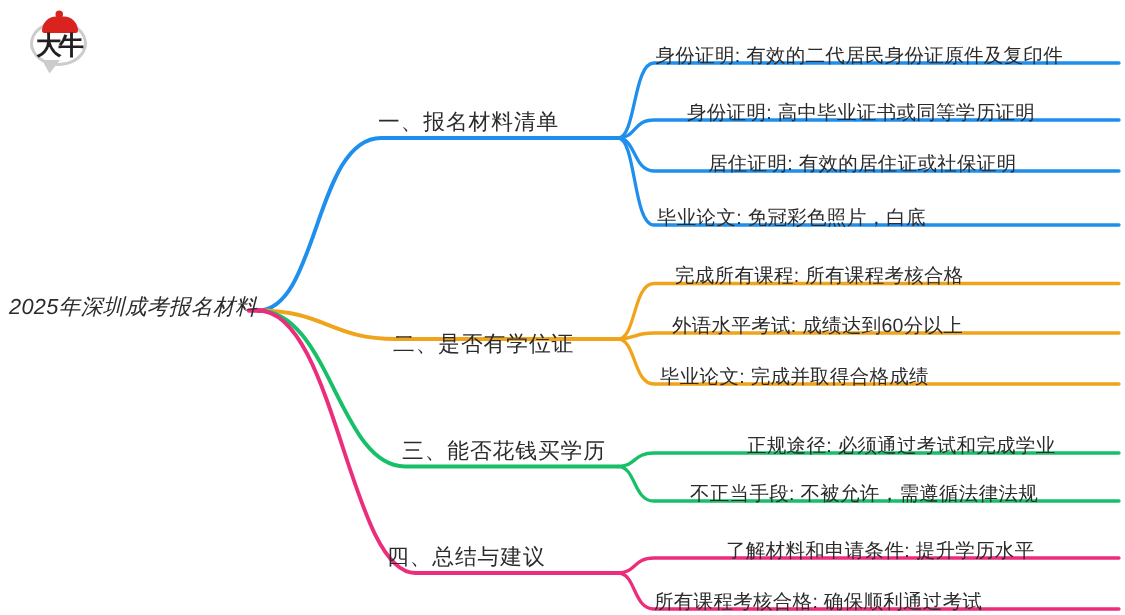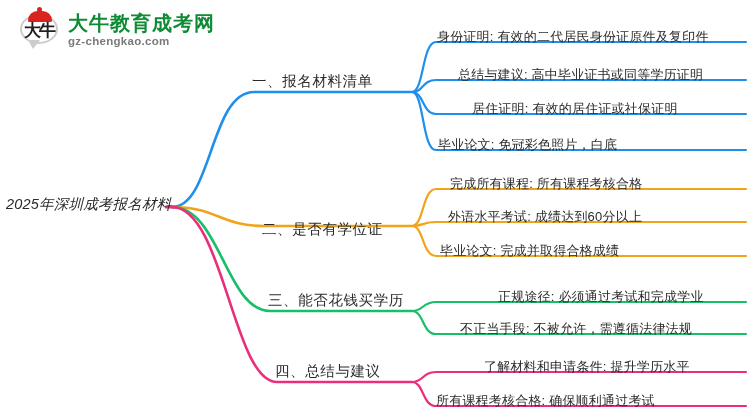--- a/index.html
+++ b/index.html
@@ -22,21 +22,20 @@
     width: 750px;
     height: 410px;
     pointer-events: none;
   }
   
   .logo {
     position: absolute;
     left: 18px;
     top: 10px;
     display: flex;
-    align-items: center;
     gap: 6px;
   }
   .logo-mark {
     position: relative;
     width: 44px;
     height: 40px;
   }
   .logo-bubble {
     position: absolute;
     left: 2px; top: 4px;
@@ -121,24 +120,20 @@
 
 <div id="stage">
 
   <div class="logo">
     <div class="logo-mark">
       <div class="logo-bubble"></div>
       <div class="logo-tail"></div>
       <div class="logo-cap"></div>
       <div class="logo-glyph">大牛</div>
     </div>
-    <div class="logo-text">
-      <div class="logo-title">大牛教育成考网</div>
-      <div class="logo-sub">gz-chengkao.com</div>
-    </div>
   </div>
 
   <svg class="links" viewBox="0 0 750 410">
       <path d="M 172 207 C 212 207, 210 92, 254 92 L 412 92" stroke="#1f8fee" stroke-width="2.6" fill="none" stroke-linecap="round"></path>
       <path d="M 412 92 C 424 92, 422 42, 436 42 L 746 42" stroke="#1f8fee" stroke-width="2.2" fill="none" stroke-linecap="round"></path>
       <path d="M 412 92 C 424 92, 422 80, 436 80 L 746 80" stroke="#1f8fee" stroke-width="2.2" fill="none" stroke-linecap="round"></path>
       <path d="M 412 92 C 424 92, 422 114, 436 114 L 746 114" stroke="#1f8fee" stroke-width="2.2" fill="none" stroke-linecap="round"></path>
       <path d="M 412 92 C 424 92, 422 150, 436 150 L 746 150" stroke="#1f8fee" stroke-width="2.2" fill="none" stroke-linecap="round"></path>
       <path d="M 172 207 C 217 207, 220 226, 264 226 L 412 226" stroke="#f0a41b" stroke-width="2.6" fill="none" stroke-linecap="round"></path>
       <path d="M 412 226 C 424 226, 422 189, 436 189 L 746 189" stroke="#f0a41b" stroke-width="2.2" fill="none" stroke-linecap="round"></path>
@@ -151,27 +146,27 @@
       <path d="M 412 382 C 424 382, 422 372, 436 372 L 746 372" stroke="#ec2d7b" stroke-width="2.2" fill="none" stroke-linecap="round"></path>
       <path d="M 412 382 C 424 382, 422 406, 436 406 L 746 406" stroke="#ec2d7b" stroke-width="2.2" fill="none" stroke-linecap="round"></path>
       <path d="M 166 207 L 176 207" stroke="#ec2d7b" stroke-width="3" fill="none" stroke-linecap="round"></path>
     </svg>
 
   <div class="node root-node">2025年深圳成考报名材料</div>
 
   <div id="nodes">
       <div class="node branch-node" style="left: 252px; top: 72px;">一、报名材料清单</div>
       <div class="node leaf-node" style="left: 437px; top: 28px;">身份证明: 有效的二代居民身份证原件及复印件</div>
-      <div class="node leaf-node" style="left: 458px; top: 66px;">总结与建议: 高中毕业证书或同等学历证明</div>
+      <div class="node leaf-node" style="left: 458px; top: 66px;">身份证明: 高中毕业证书或同等学历证明</div>
       <div class="node leaf-node" style="left: 472px; top: 100px;">居住证明: 有效的居住证或社保证明</div>
       <div class="node leaf-node" style="left: 438px; top: 136px;">毕业论文: 免冠彩色照片，白底</div>
       <div class="node branch-node" style="left: 262px; top: 220px;">二、是否有学位证</div>
       <div class="node leaf-node" style="left: 450px; top: 175px;">完成所有课程: 所有课程考核合格</div>
       <div class="node leaf-node" style="left: 448px; top: 208px;">外语水平考试: 成绩达到60分以上</div>
       <div class="node leaf-node" style="left: 440px; top: 242px;">毕业论文: 完成并取得合格成绩</div>
       <div class="node branch-node" style="left: 268px; top: 291px;">三、能否花钱买学历</div>
       <div class="node leaf-node" style="left: 498px; top: 288px;">正规途径: 必须通过考试和完成学业</div>
       <div class="node leaf-node" style="left: 460px; top: 320px; text-align: right;">不正当手段: 不被允许，需遵循法律法规</div>
-      <div class="node branch-node" style="left: 275px; top: 362px;">四、总结与建议</div>
+      <div class="node branch-node" style="left: 258px; top: 362px;">四、总结与建议</div>
       <div class="node leaf-node" style="left: 440px; top: 358px; margin-left: 44px;">了解材料和申请条件: 提升学历水平</div>
       <div class="node leaf-node" style="left: 436px; top: 392px;">所有课程考核合格: 确保顺利通过考试</div>
     </div>
 </div>
 
 </body></html>

